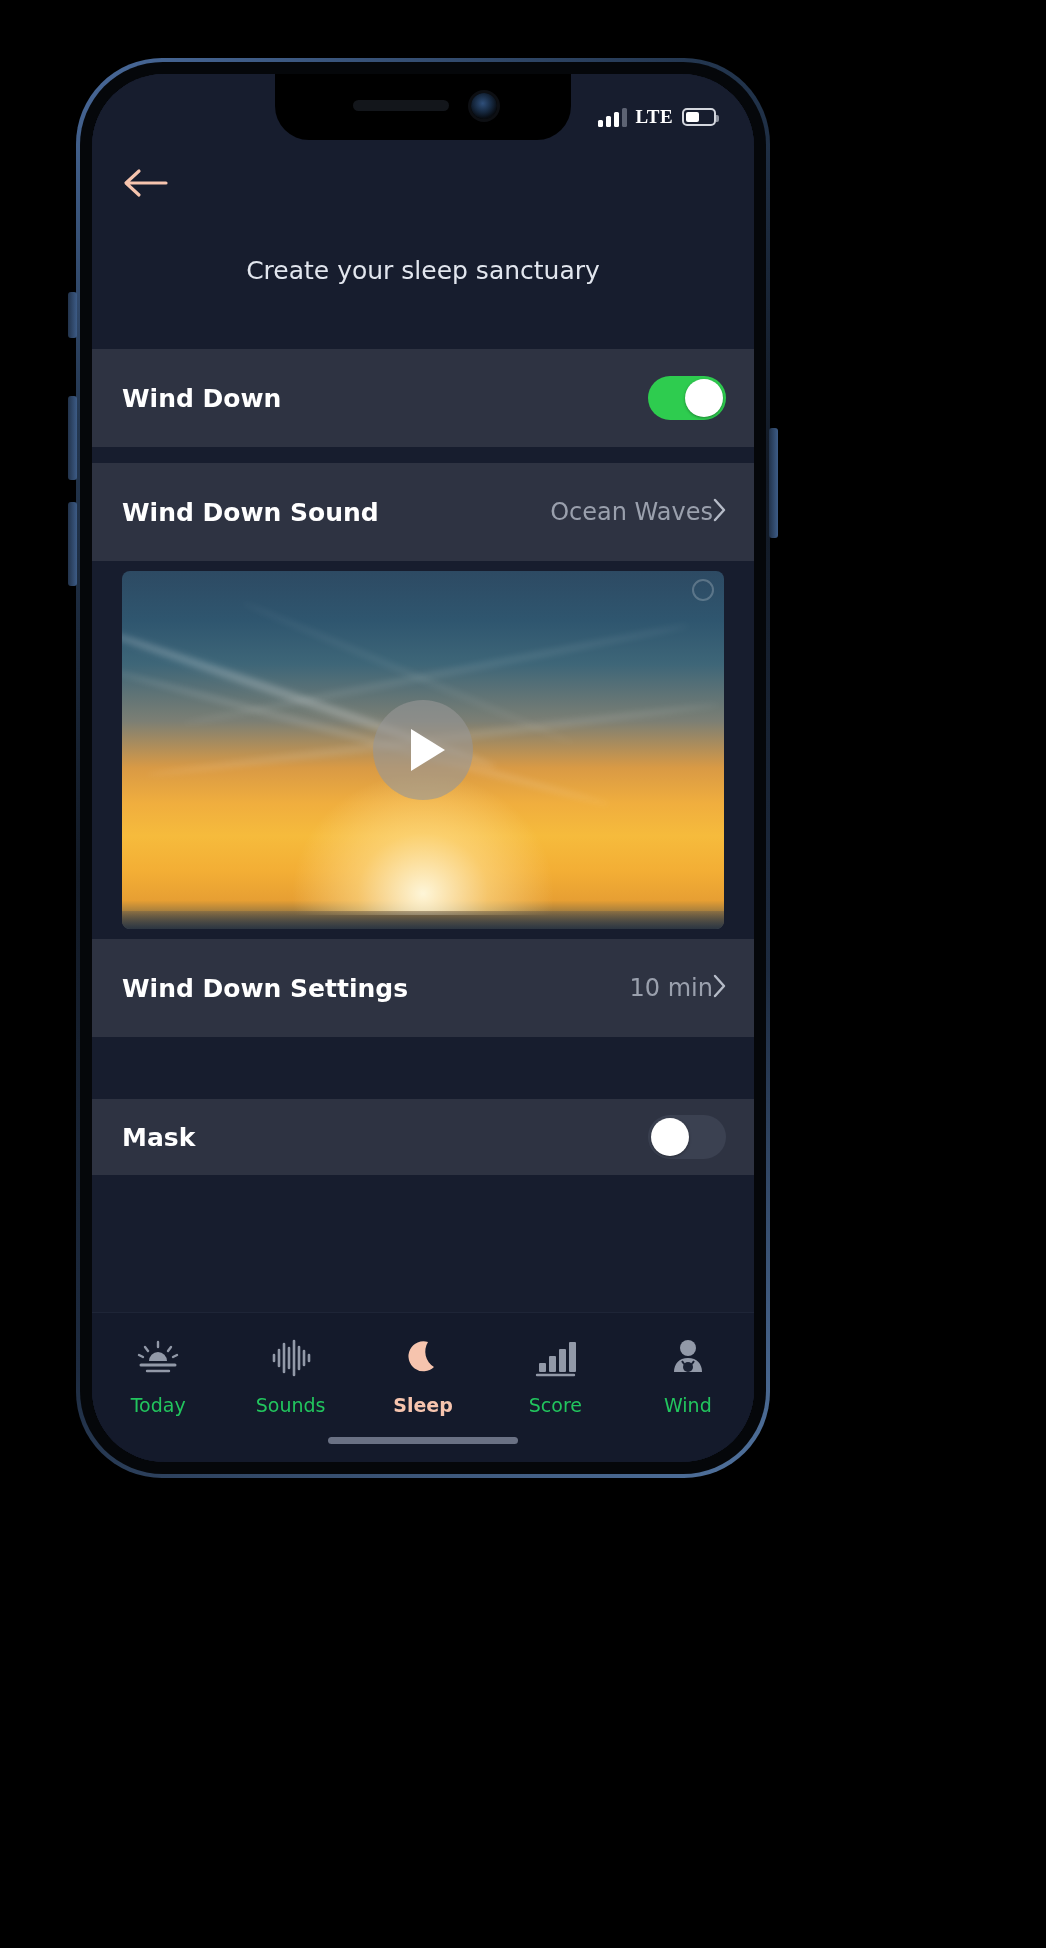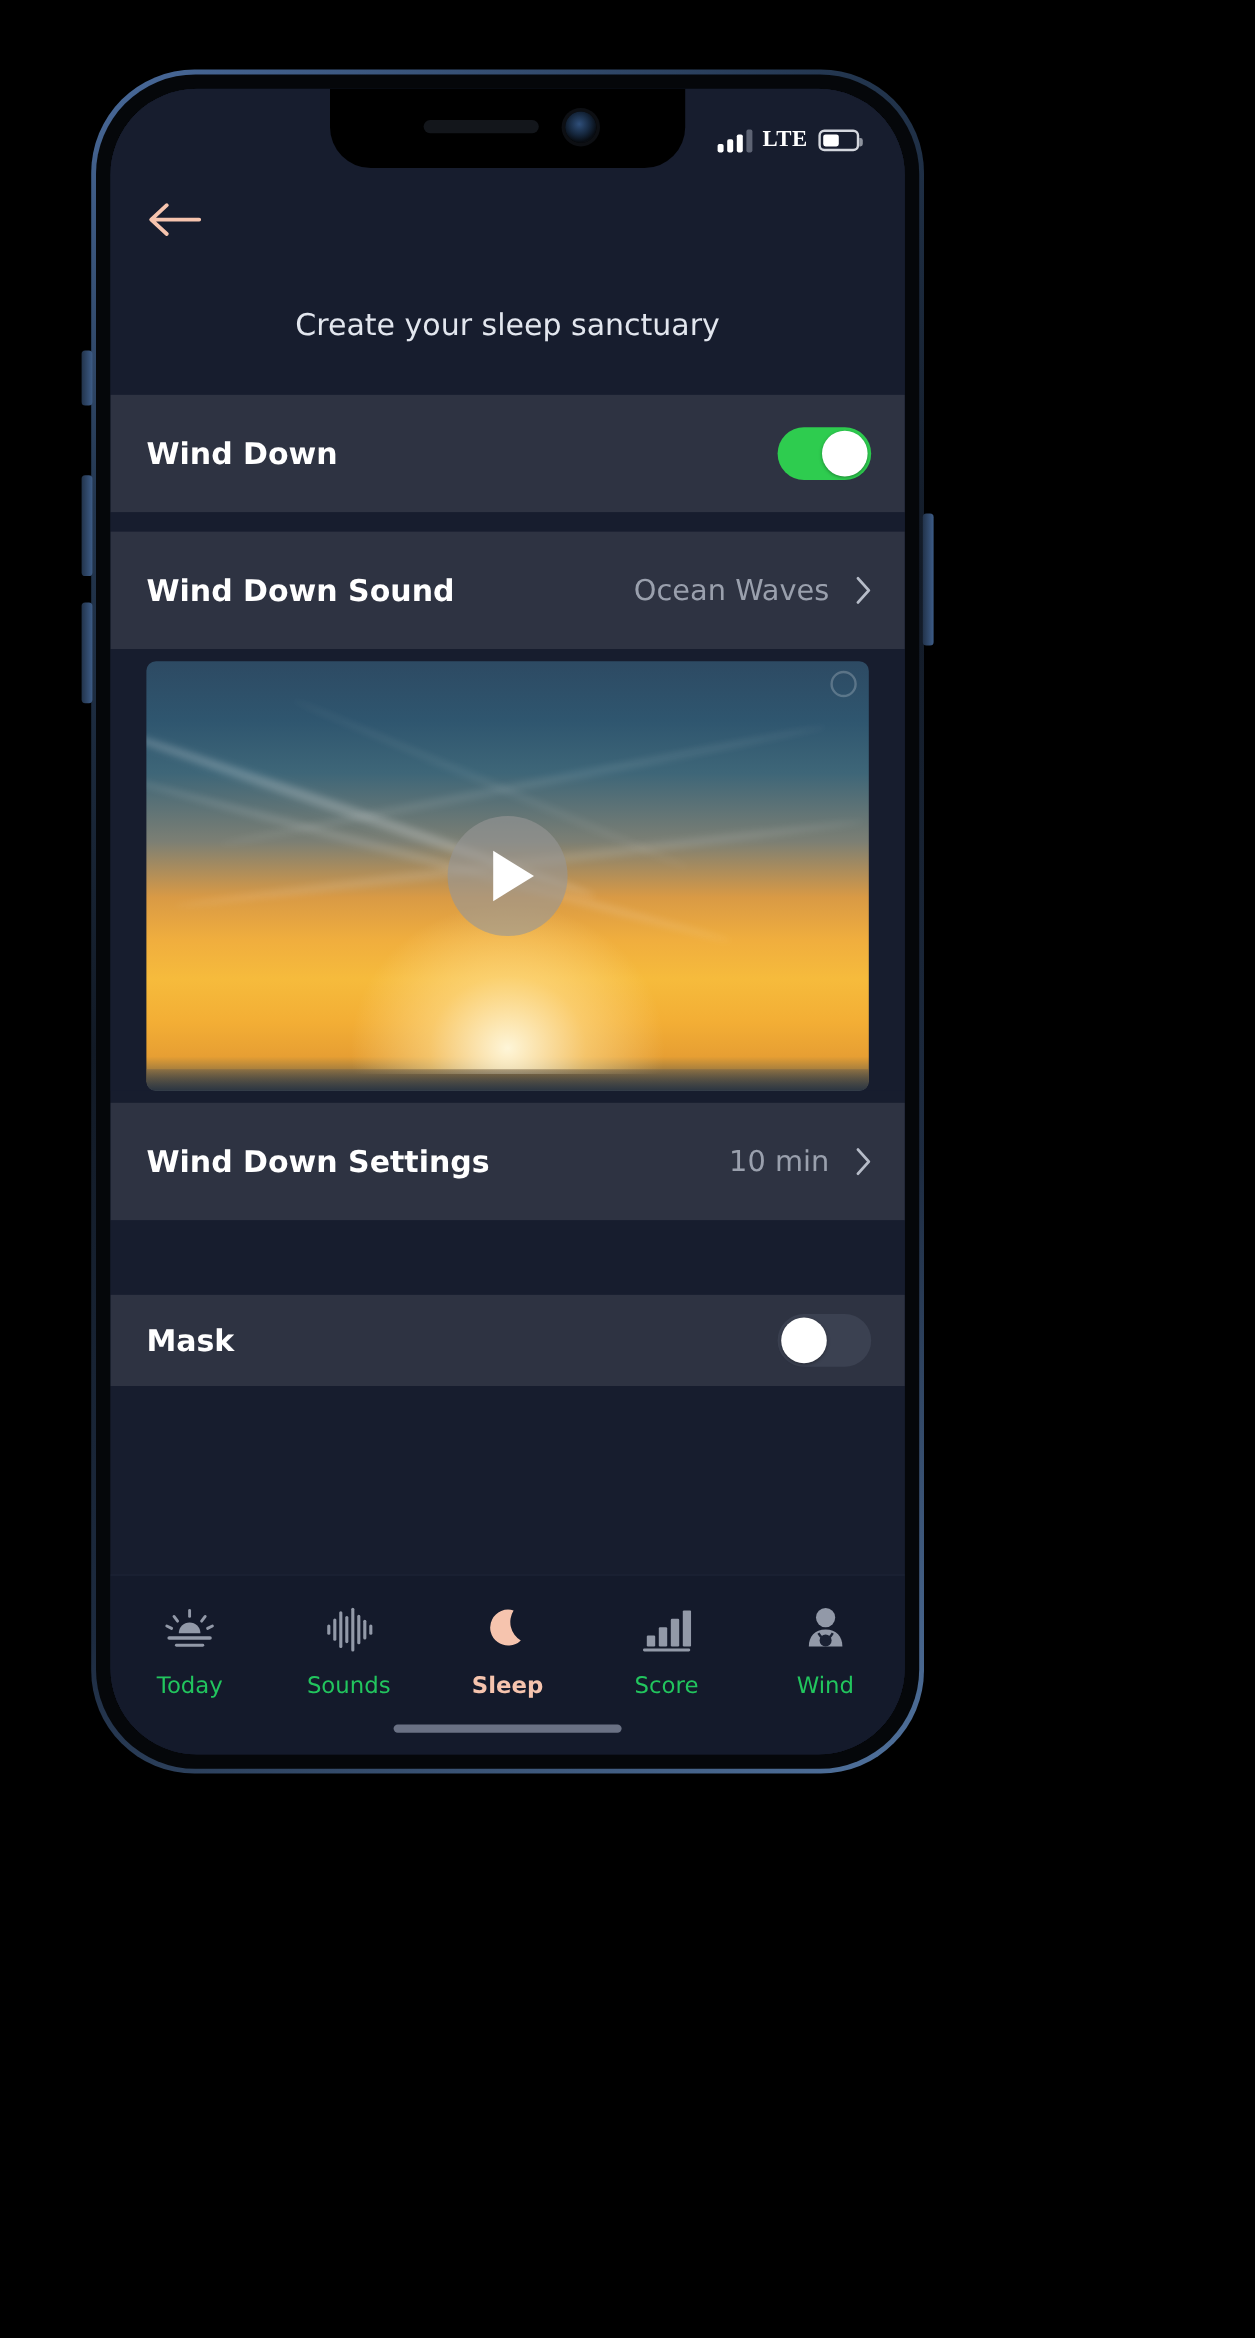--- a/index.html
+++ b/index.html
@@ -99,33 +99,33 @@
   .header { padding:78px 0 0 0; background:#171d2e; }
   .backbar { padding:0 0 0 30px; height:62px; display:flex; align-items:center; }
   .back-arrow { width:46px; height:34px; cursor:pointer; }
 
   .page-title {
     text-align:center; color:#fff; font-size:31px; font-weight:700;
     margin-top:22px; letter-spacing:.2px;
   }
   .page-sub {
     text-align:center; color:#e2e6ee; font-size:25px; font-weight:400;
-    margin-top:42px; padding-bottom:44px;
+    margin-top:42px; padding-bottom:64px;
   }
 
   .rowgap { height:16px; background:#171d2e; }
 
   .row {
     background:#2e3342;
     height:98px;
     display:flex; align-items:center; justify-content:space-between;
     padding:0 28px 0 30px;
   }
   .row-label { color:#fff; font-size:25px; font-weight:700; }
-  .row-right { display:flex; align-items:center; gap:22px; }
+  .row-right { display:flex; align-items:flex-start; }
   .row-value { color:#9aa0ad; font-size:24px; font-weight:400; }
   .chev { width:13px; height:24px; }
 
   
   .toggle {
     width:78px; height:44px; border-radius:22px; position:relative;
     flex:none; cursor:pointer;
   }
   .toggle.on  { background:#2ecc4f; }
   .toggle.off { background:#3b4151; }

